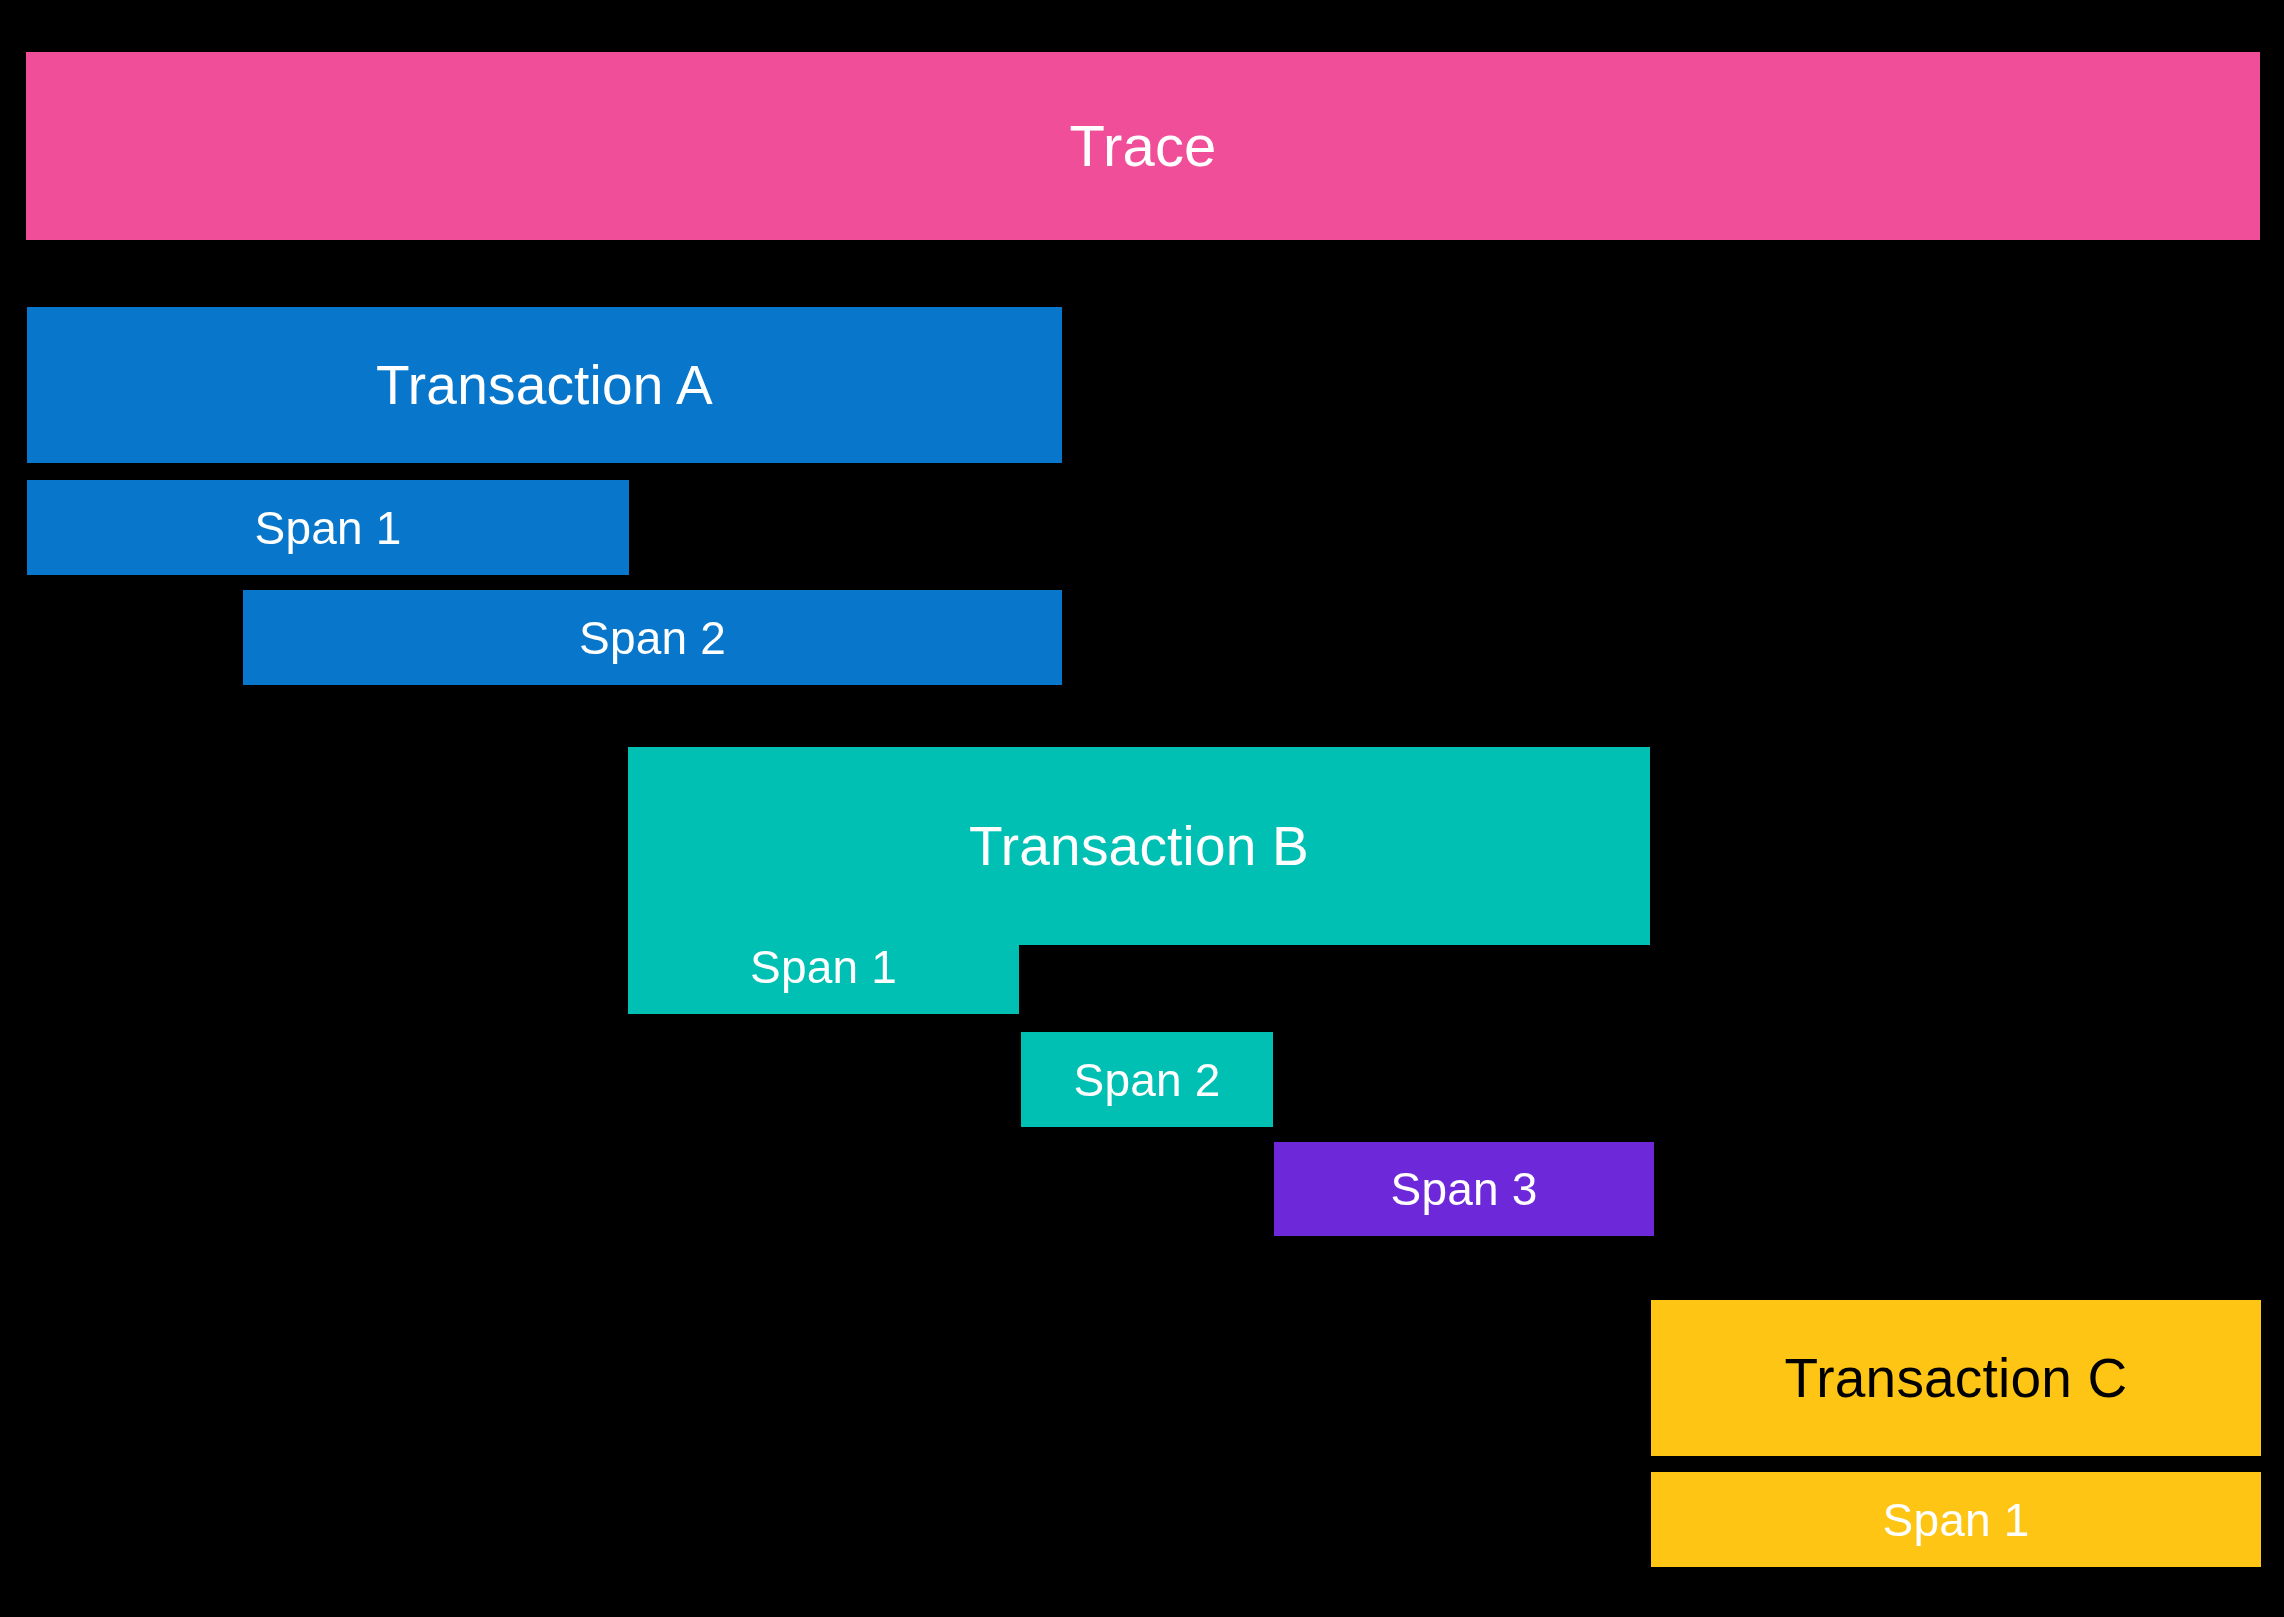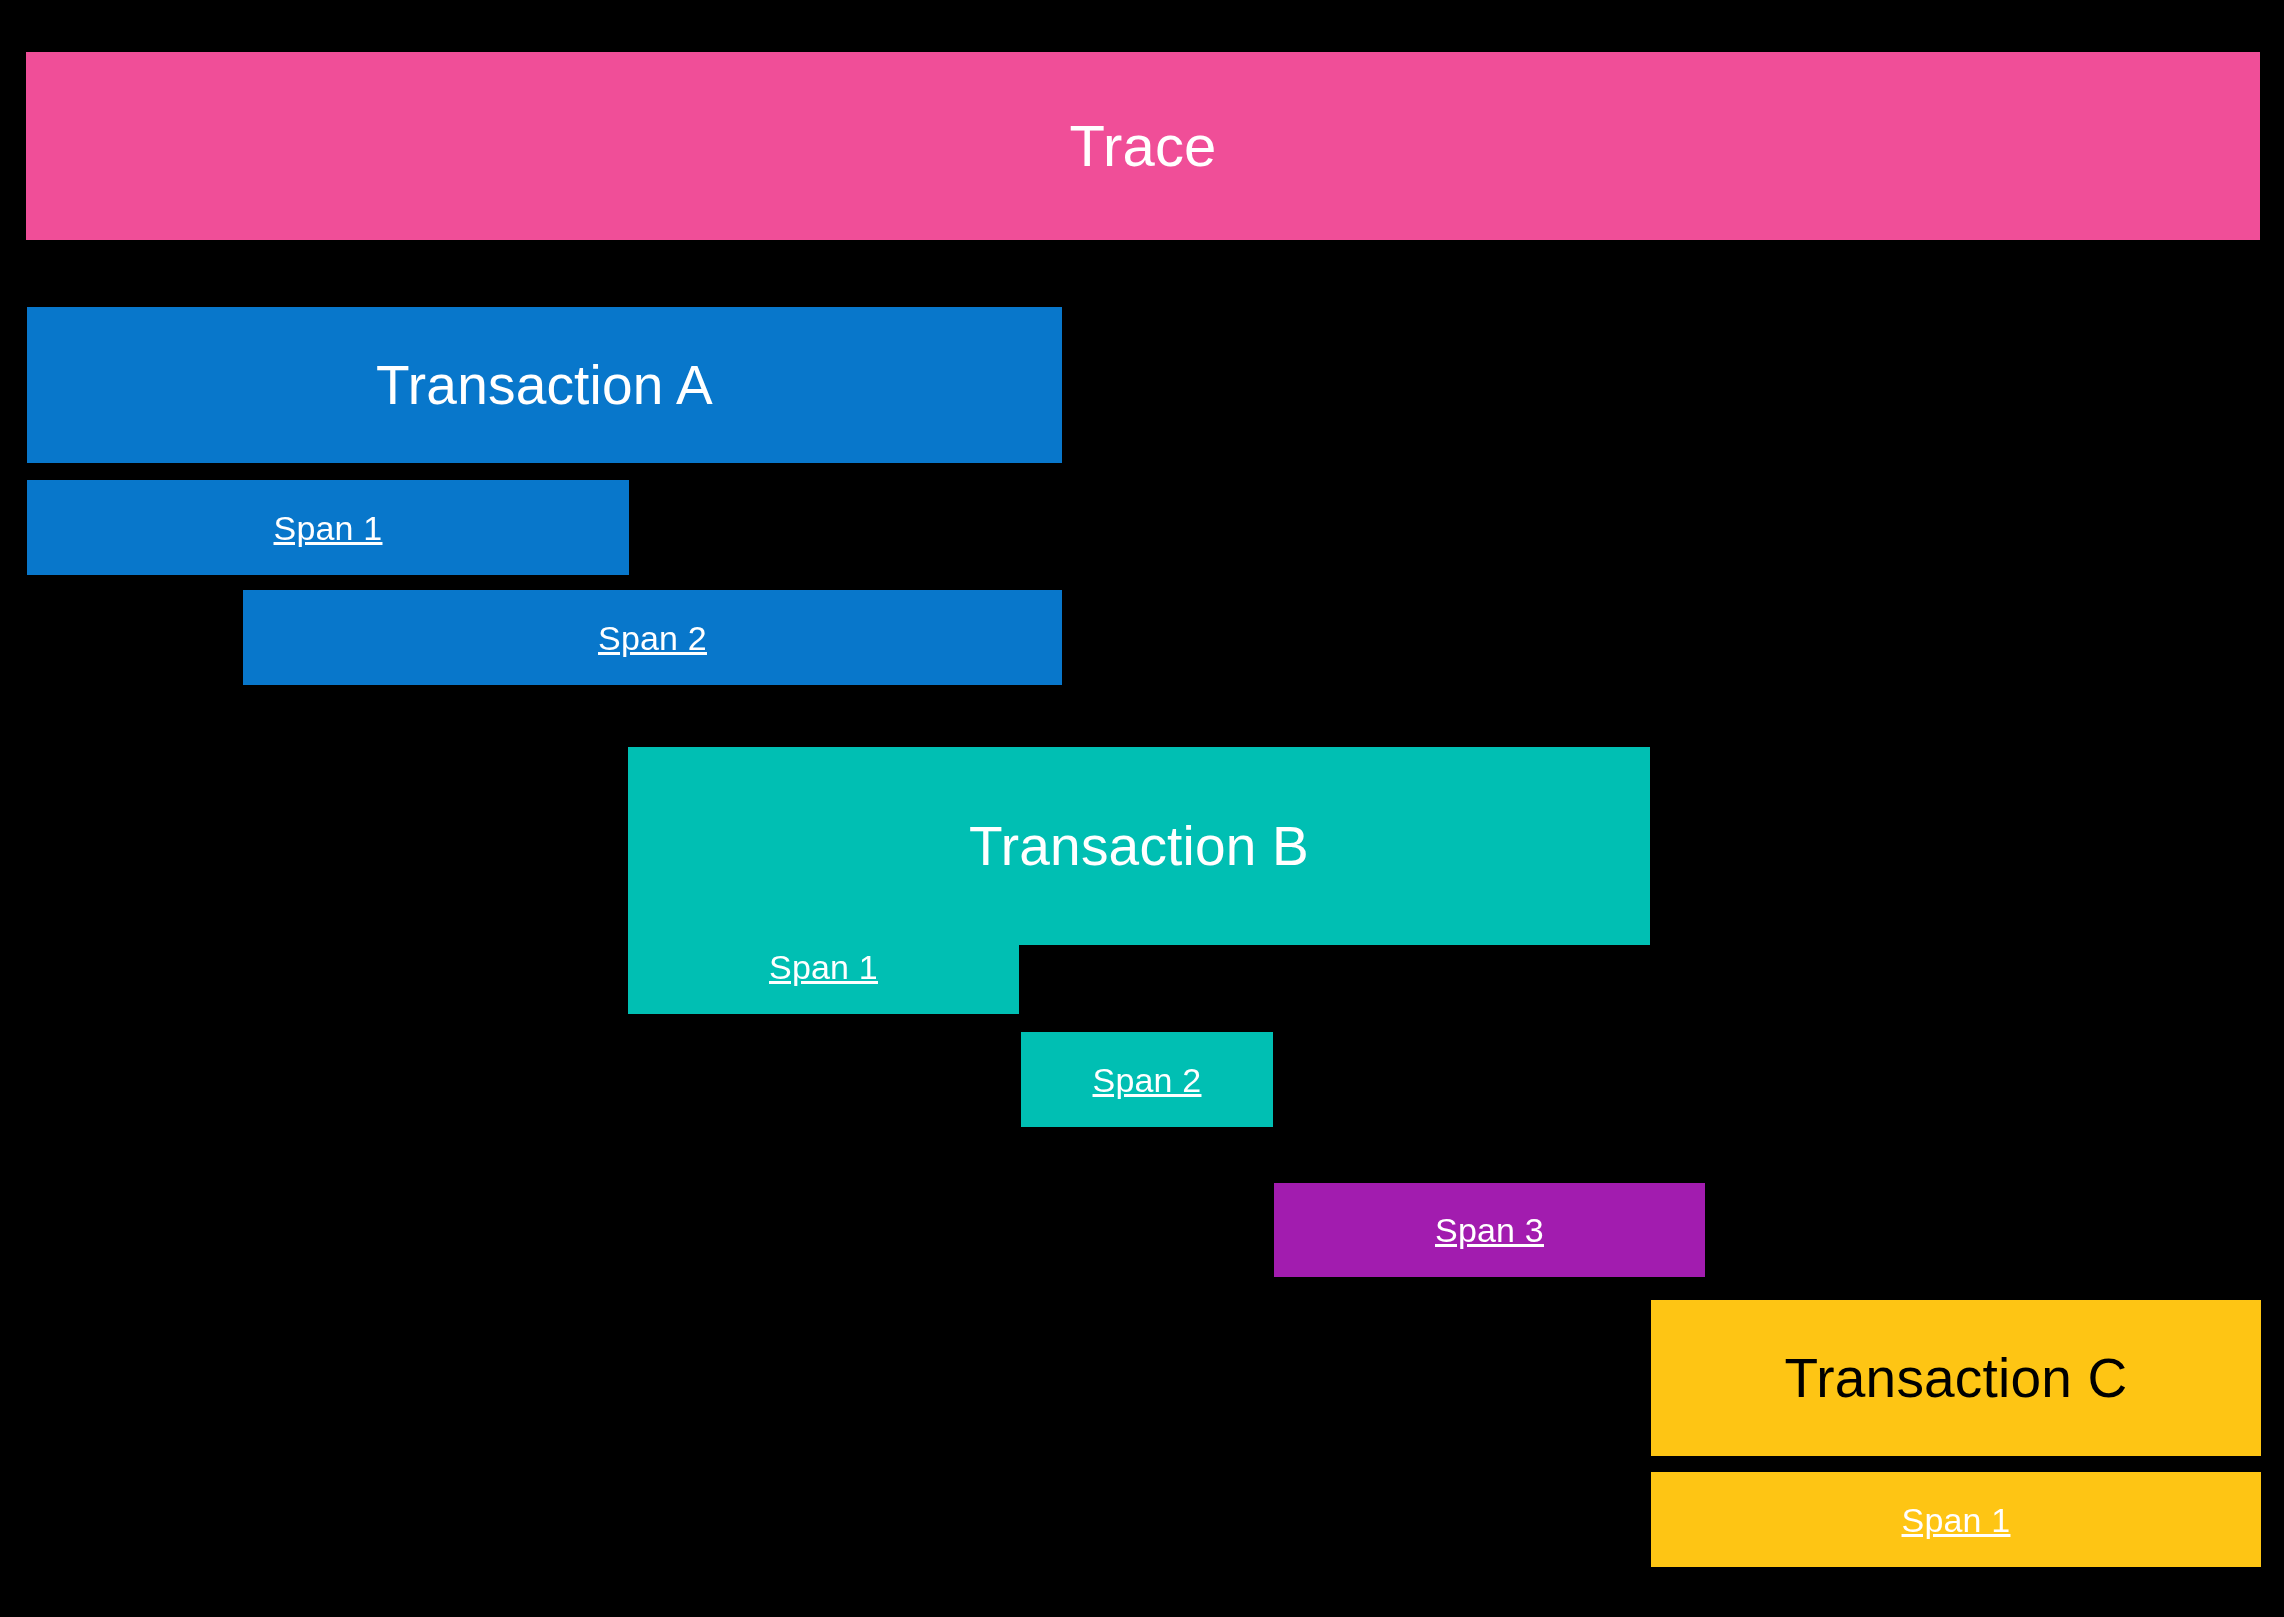--- a/index.html
+++ b/index.html
@@ -28,21 +28,21 @@
     overflow: hidden;
   }
   .bar-label {
     color: #ffffff;
     font-weight: 400;
     letter-spacing: 0.2px;
   }
   
   .tier-trace .bar-label       { font-size: 58px; }
   .tier-transaction .bar-label { font-size: 55px; }
-  .tier-span .bar-label        { font-size: 34px; text-decoration: underline; }
+  .tier-span .bar-label        { font-size: 46px; }
 </style>
 </head>
 <body>
 
 <div id="canvas" style="background: rgb(0, 0, 0);">
     <div class="bar tier-transaction" style="left: 27px; top: 307px; width: 1035px; height: 156px; background: rgb(8, 119, 203);">
       <span class="bar-label" style="color: rgb(255, 255, 255);">Transaction A</span>
     </div>
     <div class="bar tier-trace" style="left: 26px; top: 52px; width: 2234px; height: 188px; background: rgb(240, 78, 152);">
       <span class="bar-label" style="color: rgb(255, 255, 255);">Trace</span>
@@ -55,21 +55,21 @@
     </div>
     <div class="bar tier-transaction" style="left: 628px; top: 747px; width: 1022px; height: 198px; background: rgb(0, 191, 179);">
       <span class="bar-label" style="color: rgb(255, 255, 255);">Transaction B</span>
     </div>
     <div class="bar tier-span" style="left: 628px; top: 919px; width: 391px; height: 95px; background: rgb(0, 191, 179);">
       <span class="bar-label" style="color: rgb(255, 255, 255);">Span 1</span>
     </div>
     <div class="bar tier-span" style="left: 1021px; top: 1032px; width: 252px; height: 95px; background: rgb(0, 191, 179);">
       <span class="bar-label" style="color: rgb(255, 255, 255);">Span 2</span>
     </div>
-    <div class="bar tier-span" style="left: 1274px; top: 1142px; width: 431px; height: 94px; background: #a21caf; margin-top: 41px;">
+    <div class="bar tier-span" style="left: 1274px; top: 1142px; width: 380px; height: 94px; background: #6d28d9;">
       <span class="bar-label" style="color: rgb(255, 255, 255);">Span 3</span>
     </div>
     <div class="bar tier-transaction" style="left: 1651px; top: 1300px; width: 610px; height: 156px; background: rgb(254, 197, 20);">
       <span class="bar-label" style="color: #000000;">Transaction C</span>
     </div>
     <div class="bar tier-span" style="left: 1651px; top: 1472px; width: 610px; height: 95px; background: rgb(254, 197, 20);">
       <span class="bar-label" style="color: rgb(255, 255, 255);">Span 1</span>
     </div>
   </div>
 

